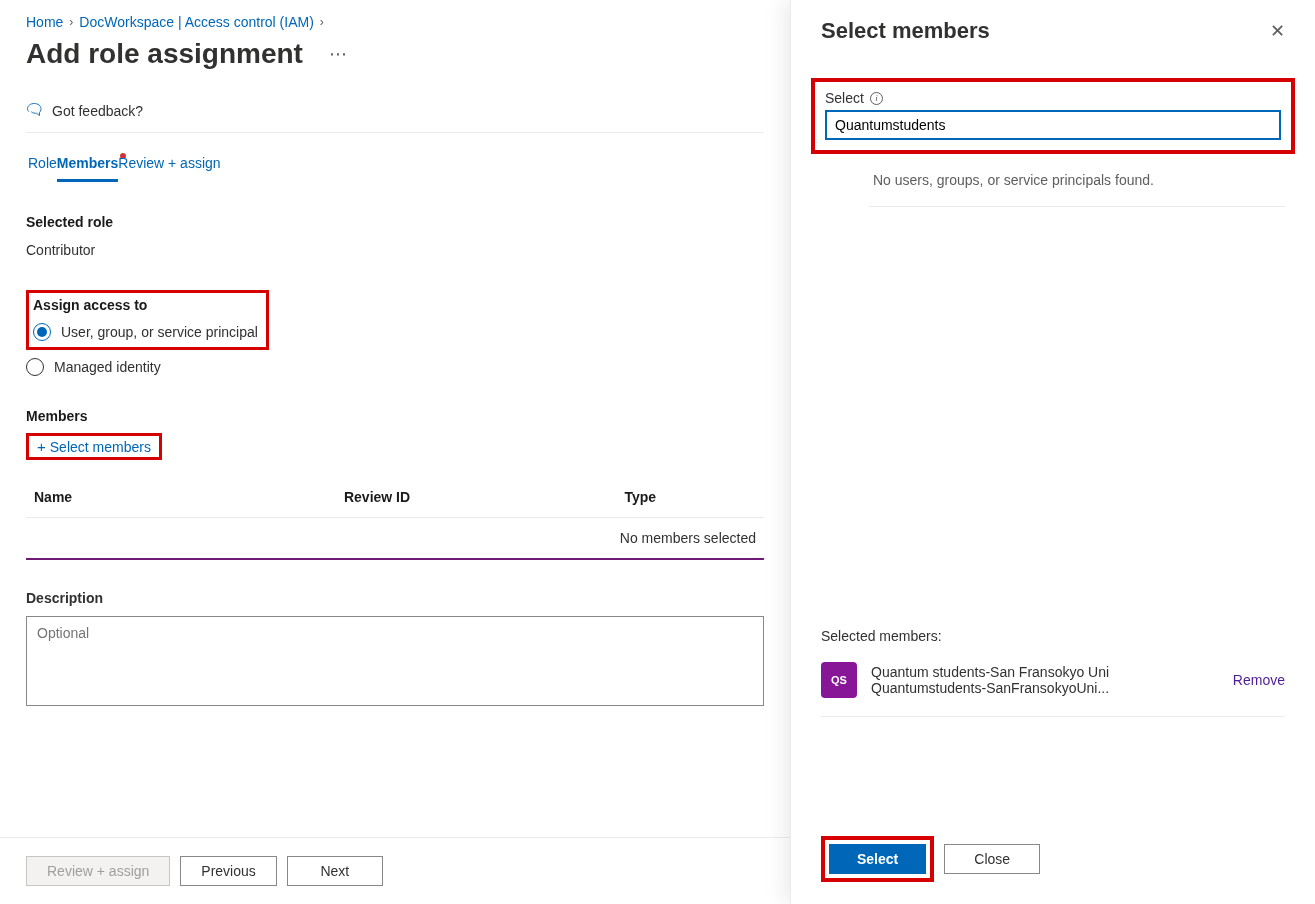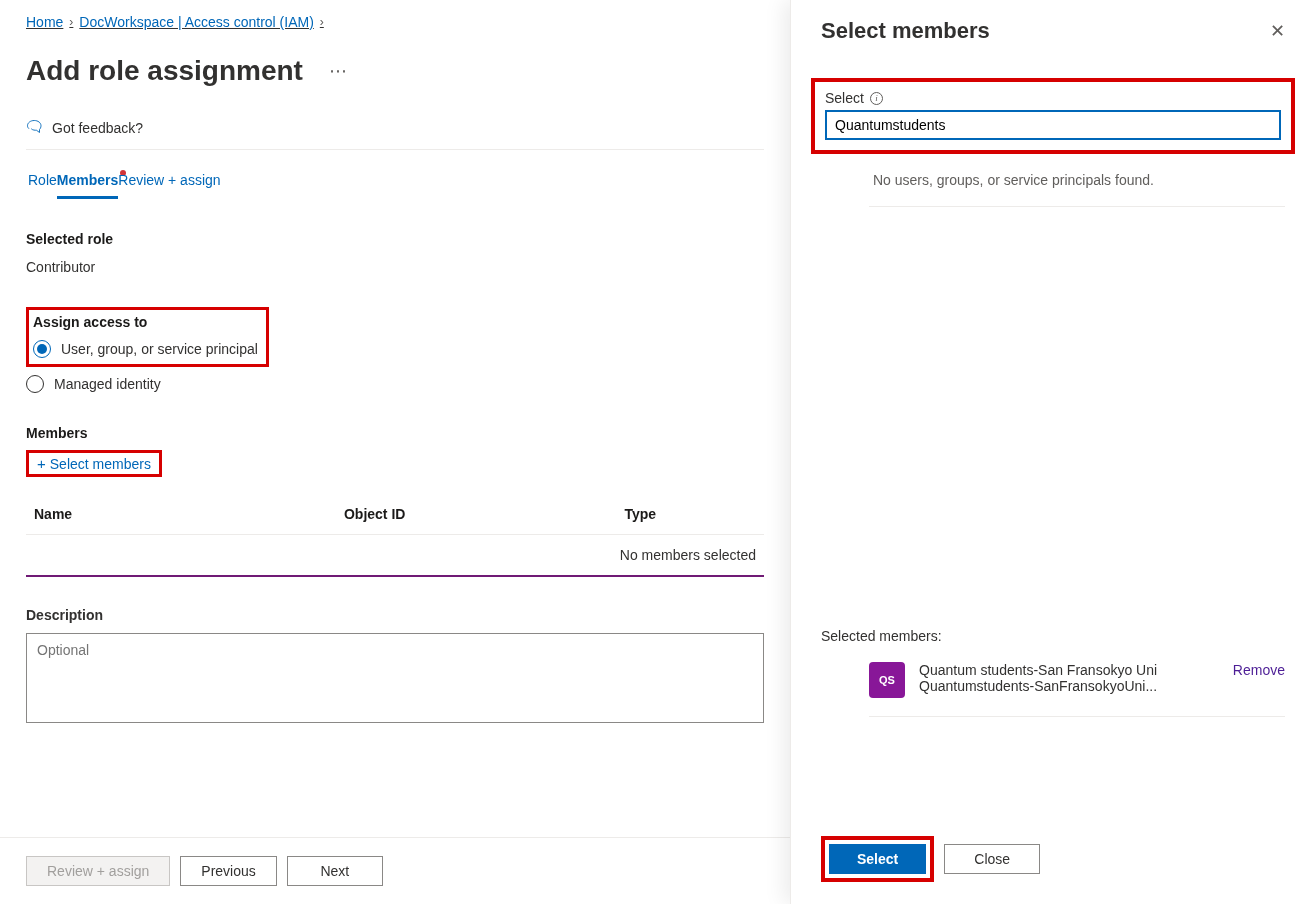--- a/index.html
+++ b/index.html
@@ -1,20 +1,20 @@
 <!DOCTYPE html>
 <html><head>
 <meta charset="utf-8">
 <style>
   * { box-sizing: border-box; margin: 0; padding: 0; font-family: "Segoe UI", -apple-system, sans-serif; }
   body { background: #fff; color: #323130; width: 1315px; height: 904px; overflow: hidden; position: relative; }
 
   .main { width: 790px; padding: 14px 26px 0 26px; height: 100%; position: relative; }
 
-  .breadcrumb { font-size: 14px; color: #323130; display: flex; align-items: center; gap: 6px; margin-bottom: 25px; text-decoration: underline; }
+  .breadcrumb { font-size: 14px; color: #323130; display: flex; align-items: center; gap: 6px; margin-bottom: 8px; }
   .breadcrumb a { color: #0067b8; text-decoration: none; cursor: pointer; }
   .breadcrumb .chev { color: #605e5c; font-size: 12px; }
 
   h1.page-title { font-size: 28px; font-weight: 600; display: inline-block; margin-right: 10px; }
   .title-row { display: flex; align-items: center; margin-bottom: 32px; gap: 16px; }
   .ellipsis { color: #605e5c; font-size: 18px; letter-spacing: 1px; cursor: pointer; }
 
   .feedback { display: flex; align-items: center; gap: 8px; font-size: 14px; color: #323130; padding-bottom: 12px; border-bottom: 1px solid #edebe9; cursor: pointer; }
   .feedback svg { width: 18px; height: 18px; stroke: #0067b8; fill: none; }
 
@@ -59,21 +59,21 @@
   .select-label-row { display:flex; align-items:center; gap:6px; font-size:14px; margin-bottom:4px; }
   .info-circle { width:13px; height:13px; border:1px solid #605e5c; border-radius:50%; display:inline-flex; align-items:center; justify-content:center; font-size:9px; color:#605e5c; font-style: italic; font-family: serif; }
   .search-input { width: 100%; border: 2px solid #0067b8; padding: 5px 8px; font-size: 14px; outline:none; }
   .highlight-wrap { border: 4px solid #d60000; padding: 8px 10px 10px 10px; margin: -8px -10px 0 -10px; }
 
   .search-result { font-size: 14px; color: #605e5c; padding: 18px 4px; border-bottom: 1px solid #edebe9; margin-left: 48px; }
 
   .spacer-flex { flex: 1 1 320px; }
 
   .selected-members-label { font-size: 14px; color: #323130; margin-bottom: 14px; }
-  .selected-item { display:flex; gap:14px; padding: 4px 0 18px 0; border-bottom:1px solid #edebe9;margin-left:48px; }
+  .selected-item { display:flex; align-items:center; gap:14px; padding: 4px 0 18px 0; border-bottom:1px solid #edebe9; }
   .avatar { width:36px; height:36px; background:#881798; color:#fff; border-radius:4px; display:flex; align-items:center; justify-content:center; font-size:11px; font-weight:600; flex-shrink:0; }
   .member-text { flex:1; min-width:0; }
   .member-text .line1 { font-size:14px; color:#323130; white-space:nowrap; overflow:hidden; text-overflow:ellipsis; }
   .member-text .line2 { font-size:14px; color:#323130; white-space:nowrap; overflow:hidden; text-overflow:ellipsis; }
   .remove-link { color:#4c1d95; font-size:14px; cursor:pointer; margin-left:10px; }
 
   .panel-footer { padding: 18px 0 22px 0; display:flex; gap:10px; align-items:center; }
   .btn-primary { background:#0067b8; color:#fff; border:none; font-size:14px; font-weight:600; padding: 7px 28px; cursor:pointer; }
   .highlight-select { border:4px solid #d60000; padding:4px; display:inline-flex; }
 
@@ -138,21 +138,21 @@
           <span class="plus">+</span>
           <span>Select members</span>
         </span>
       </span>
     </div>
 
     <table class="members-table">
       <thead>
         <tr>
           <th style="width:42%">Name</th>
-          <th style="width:38%">Object ID</th>
+          <th style="width:38%">Review ID</th>
           <th>Type</th>
         </tr>
       </thead>
       <tbody>
         <tr>
           <td colspan="3">No members selected</td>
         </tr>
       </tbody>
     </table>
 

